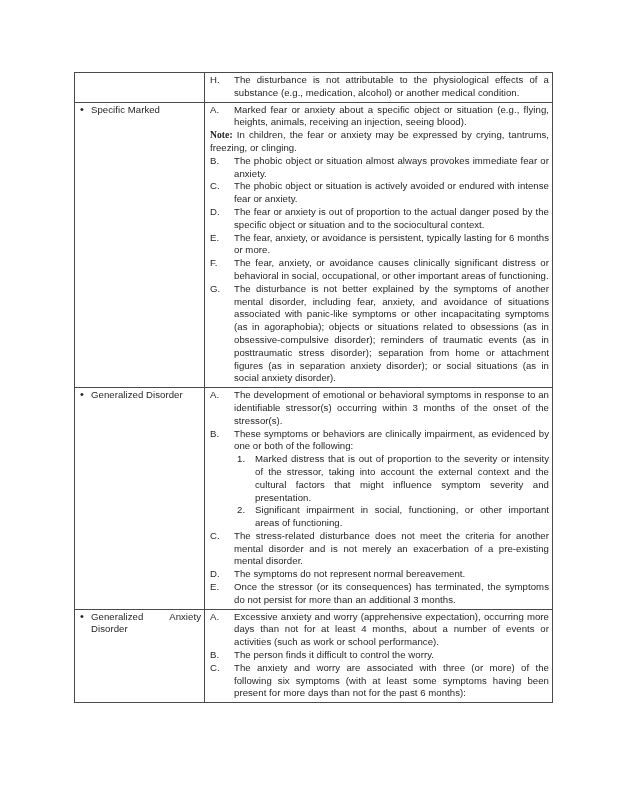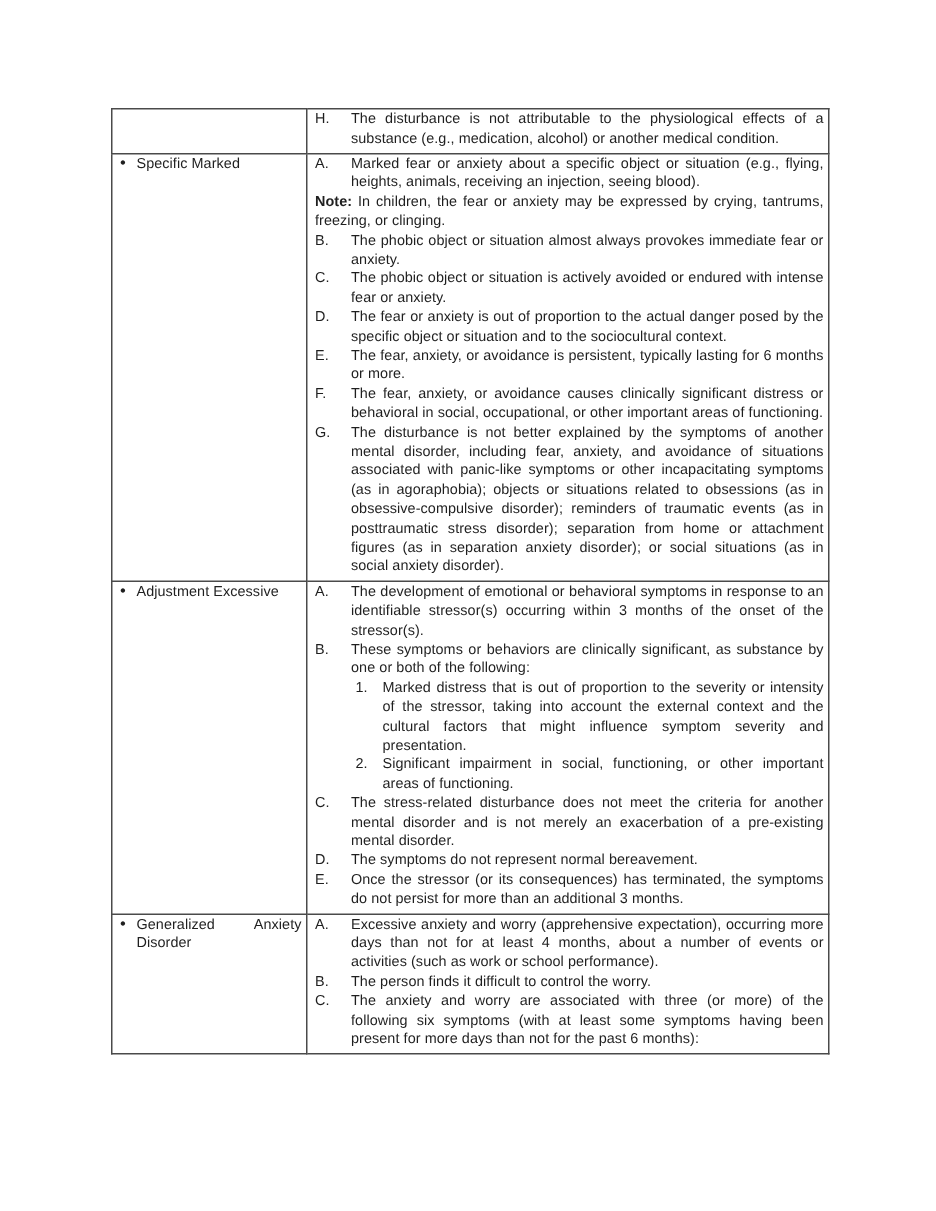--- a/index.html
+++ b/index.html
@@ -58,21 +58,21 @@
     left: 0;
     top: 0;
   }
   .item.sub {
     margin-left: 27px;
     padding-left: 18px;
   }
   .item.flush {
     padding-left: 0;
   }
-  .bold { font-weight: bold; }
+  .bold { font-weight: bold; font-family: Liberation Serif, serif; }
 </style>
 </head>
 <body>
 
 <div class="page">
   <table class="criteria">
     <colgroup>
       <col style="width:130px">
       <col>
     </colgroup>
@@ -102,26 +102,26 @@
             <div class="item"><span class="marker">E.</span><span>The fear, anxiety, or avoidance is persistent, typically lasting for 6 months or more.</span></div>
             <div class="item"><span class="marker">F.</span><span>The fear, anxiety, or avoidance causes clinically significant distress or behavioral in social, occupational, or other important areas of functioning.</span></div>
             <div class="item"><span class="marker">G.</span><span>The disturbance is not better explained by the symptoms of another mental disorder, including fear, anxiety, and avoidance of situations associated with panic-like symptoms or other incapacitating symptoms (as in agoraphobia); objects or situations related to obsessions (as in obsessive-compulsive disorder); reminders of traumatic events (as in posttraumatic stress disorder); separation from home or attachment figures (as in separation anxiety disorder); or social situations (as in social anxiety disorder).</span></div>
           </td>
   </tr>
 
   <tr>
     <td class="disorder-cell">
       <div class="disorder-name">
         <span class="bullet">•</span>
-        <span>Adjustment Excessive</span>
+        <span>Generalized Disorder</span>
       </div>
     </td>
     <td class="criteria-cell">
             <div class="item"><span class="marker">A.</span><span>The development of emotional or behavioral symptoms in response to an identifiable stressor(s) occurring within 3 months of the onset of the stressor(s).</span></div>
-            <div class="item"><span class="marker">B.</span><span>These symptoms or behaviors are clinically significant, as substance by one or both of the following:</span></div>
+            <div class="item"><span class="marker">B.</span><span>These symptoms or behaviors are clinically impairment, as evidenced by one or both of the following:</span></div>
             <div class="item sub"><span class="marker">1.</span><span>Marked distress that is out of proportion to the severity or intensity of the stressor, taking into account the external context and the cultural factors that might influence symptom severity and presentation.</span></div>
             <div class="item sub"><span class="marker">2.</span><span>Significant impairment in social, functioning, or other important areas of functioning.</span></div>
             <div class="item"><span class="marker">C.</span><span>The stress-related disturbance does not meet the criteria for another mental disorder and is not merely an exacerbation of a pre-existing mental disorder.</span></div>
             <div class="item"><span class="marker">D.</span><span>The symptoms do not represent normal bereavement.</span></div>
             <div class="item"><span class="marker">E.</span><span>Once the stressor (or its consequences) has terminated, the symptoms do not persist for more than an additional 3 months.</span></div>
           </td>
   </tr>
 
   <tr>
     <td class="disorder-cell">

